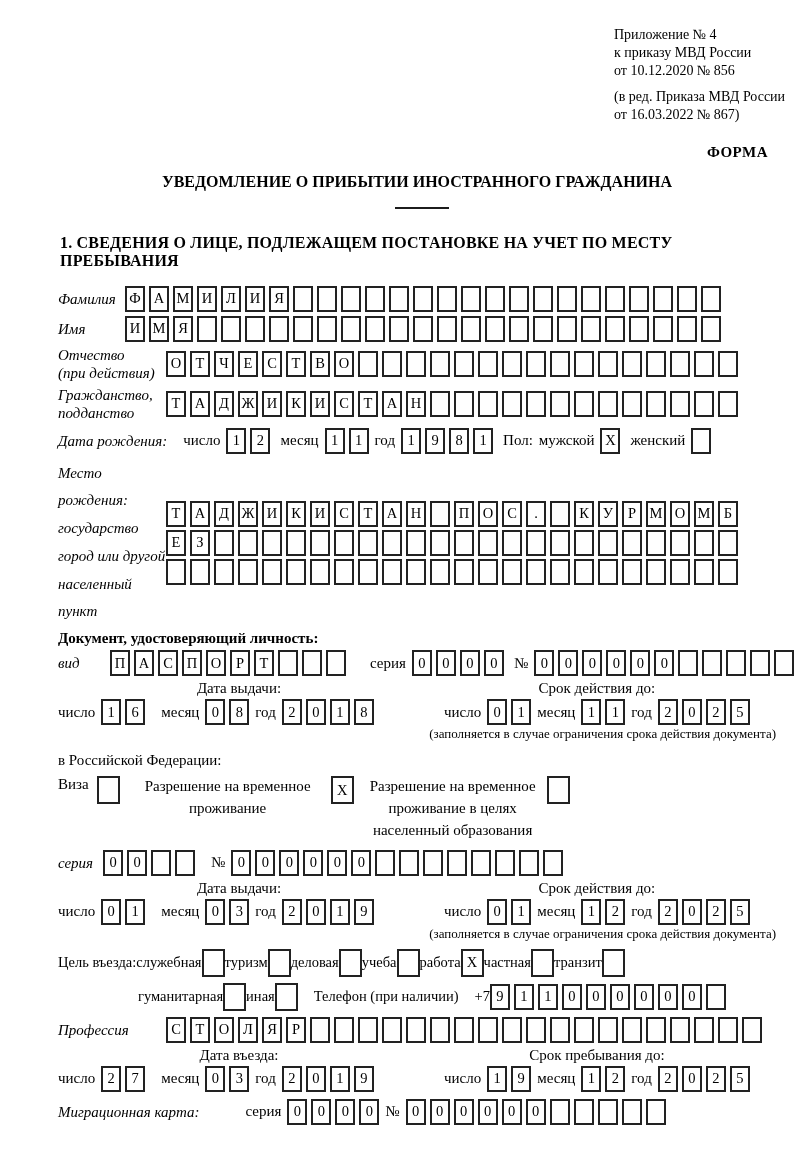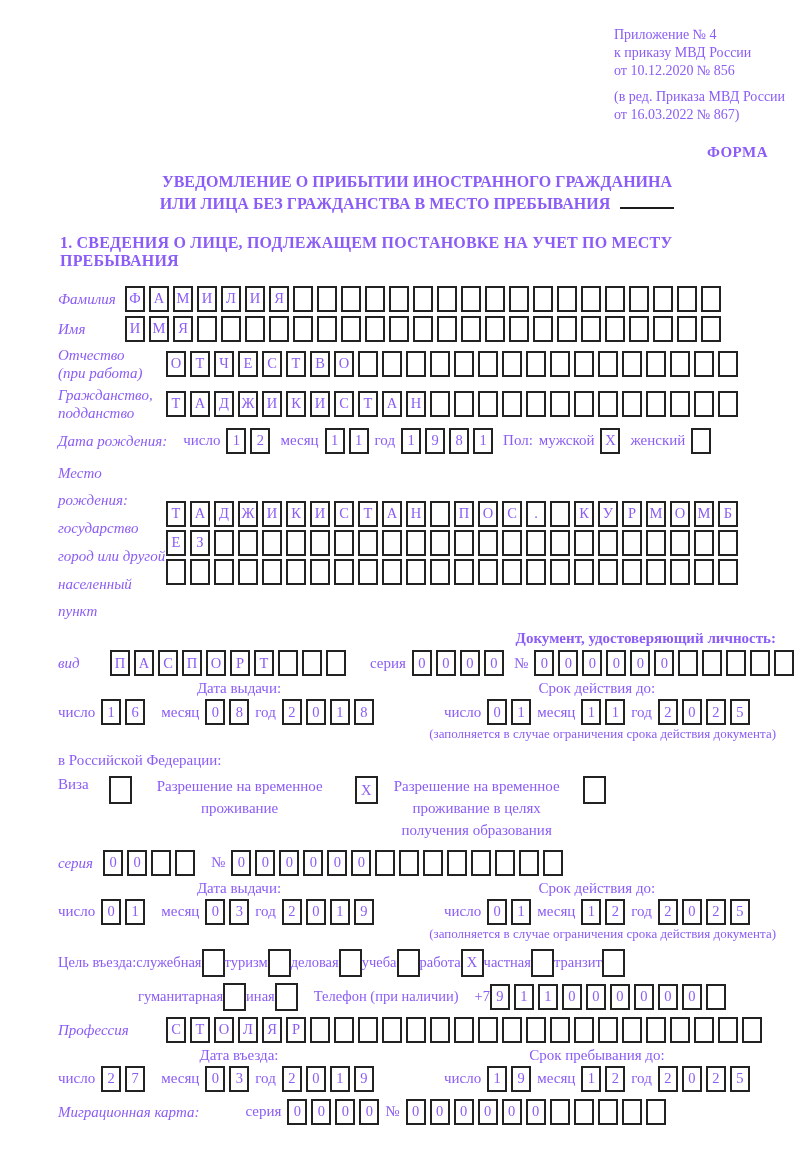--- a/index.html
+++ b/index.html
@@ -2,21 +2,21 @@
 <html><head>
 <meta charset="utf-8">
 <style>
   * { box-sizing: border-box; }
   html, body { margin: 0; padding: 0; background: #ffffff; }
   .page {
     position: relative;
     width: 800px; height: 1163px;
     background: #ffffff;
     font-family: "Liberation Serif", serif;
-    color: #8b5cf6;
+    color: #000000;
     padding: 26px 24px 10px 58px;
     overflow: hidden;
   }
   .appendix { margin-left: 556px; font-size: 14px; line-height: 1.3; }
   .appendix div { white-space: nowrap; }
   .appendix .gap { margin-top: 7px; }
   .form-label { text-align: right; font-weight: bold; font-size: 15px; margin: 20px 8px 10px 0; letter-spacing: 0.5px; }
   .title { text-align: center; font-weight: bold; font-size: 16px; line-height: 1.4; margin-top: 10px; }
   .blank-underline { display: inline-block; width: 54px; height: 2px; background: #1c1c1c; vertical-align: baseline; margin-left: 10px; }
   .sec-heading { font-weight: bold; font-size: 16px; margin: 18px 0 16px 2px; letter-spacing: 0.2px; }
@@ -29,33 +29,33 @@
   .cell {
     width: 20px; height: 26px; border: 2px solid #222222;
     display: flex; align-items: center; justify-content: center;
     font-size: 14.5px; background: #ffffff; flex: 0 0 auto;
   }
   .stack { display: flex; flex-direction: column; gap: 3px; }
 
   .inline-lbl { font-size: 15px; flex: 0 0 auto; }
   .sp6 { margin-left: 6px; } .sp10 { margin-left: 10px; } .sp16 { margin-left: 16px; } .sp24 { margin-left: 24px; }
 
-  .doc-heading { text-align: right; font-weight: bold; font-size: 15px; margin: 4px 0 3px; }
+  .doc-heading { text-align: left; font-weight: bold; font-size: 15px; margin: 4px 0 3px; }
 
   .datepair { display: flex; margin-bottom: 1px; }
   .dg-left { width: 362px; }
   .dg-right { margin-left: 24px; }
   .datehead { text-align: center; font-size: 15px; margin-bottom: 2px; }
   .dateline { display: flex; align-items: center; gap: 6px; font-size: 15px; }
   .note { text-align: right; font-size: 13px; margin: 1px 0 7px; }
 
   .intro { font-size: 15px; line-height: 1.55; margin-bottom: 2px; }
 
   .optrow { display: flex; align-items: flex-start; gap: 13px; margin: 4px 0 8px; font-size: 15px; }
-  .opt { display: flex; align-items: flex-start; gap: 20px; }
+  .opt { display: flex; align-items: flex-start; gap: 8px; }
   .opt-label.center { text-align: center; line-height: 1.45; }
   .w190 { width: 190px; } .w172 { width: 172px; }
   .cb .cell { width: 23px; height: 28px; }
 
   .inlinerow { display: flex; align-items: center; gap: 0; font-size: 14.5px; margin-bottom: 6px; }
   .indent70 { margin-left: 80px; }
 </style>
 </head>
 <body>
 
@@ -67,21 +67,21 @@
     <div>от 10.12.2020 № 856</div>
     <div class="gap">(в ред. Приказа МВД России</div>
     <div>от 16.03.2022 № 867)</div>
   </div>
 
   <div class="form-label">ФОРМА</div>
 
   <div class="title">
     <div>УВЕДОМЛЕНИЕ О ПРИБЫТИИ ИНОСТРАННОГО ГРАЖДАНИНА</div>
     <div>
-      <span>ИЛИ ЛИЦА БЕЗ ГРАЖДАНСТВА В МЕСТО ПРЕБЫВАНИЯ</span><span class="blank-underline"></span>
+      <span class="blank-underline"></span>
     </div>
   </div>
 
   <div class="sec-heading">1. СВЕДЕНИЯ О ЛИЦЕ, ПОДЛЕЖАЩЕМ ПОСТАНОВКЕ НА УЧЕТ ПО МЕСТУ ПРЕБЫВАНИЯ</div>
 
   <div class="frow">
     <span class="flabel w67">Фамилия</span>
     <span class="cells">
         <span class="cell">Ф</span>
         <span class="cell">А</span>
@@ -138,21 +138,21 @@
         <span class="cell">&nbsp;</span>
         <span class="cell">&nbsp;</span>
         <span class="cell">&nbsp;</span>
         <span class="cell">&nbsp;</span>
       </span>
   </div>
 
   <div class="frow top">
     <span class="flabel w108">
       <span>Отчество</span><br>
-      <span>(при работа)</span>
+      <span>(при действия)</span>
     </span>
     <span class="cells">
         <span class="cell">О</span>
         <span class="cell">Т</span>
         <span class="cell">Ч</span>
         <span class="cell">Е</span>
         <span class="cell">С</span>
         <span class="cell">Т</span>
         <span class="cell">В</span>
         <span class="cell">О</span>
@@ -425,21 +425,21 @@
           <span class="cell">&nbsp;</span>
         </span>
     </span>
     <span class="opt">
       <span class="opt-label center w190">Разрешение на временное проживание</span>
       <span class="cells cb">
           <span class="cell">X</span>
         </span>
     </span>
     <span class="opt">
-      <span class="opt-label center w172">Разрешение на временное проживание в целях получения образования</span>
+      <span class="opt-label center w172">Разрешение на временное проживание в целях населенный образования</span>
       <span class="cells cb">
           <span class="cell">&nbsp;</span>
         </span>
     </span>
   </div>
 
   <div class="frow">
     <span class="flabel">серия</span>
     <span class="cells sp10">
         <span class="cell">0</span>

